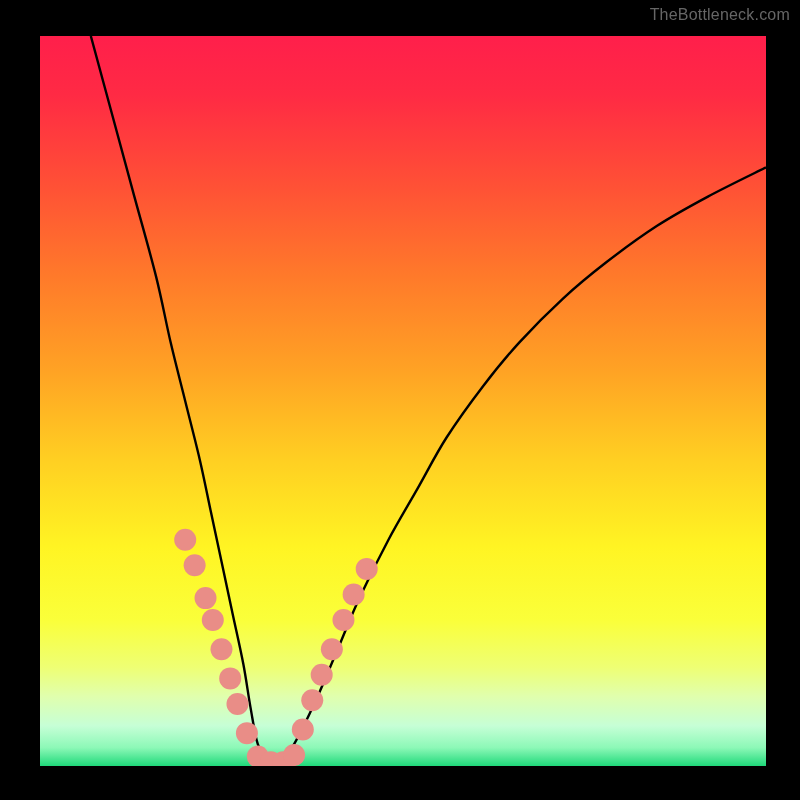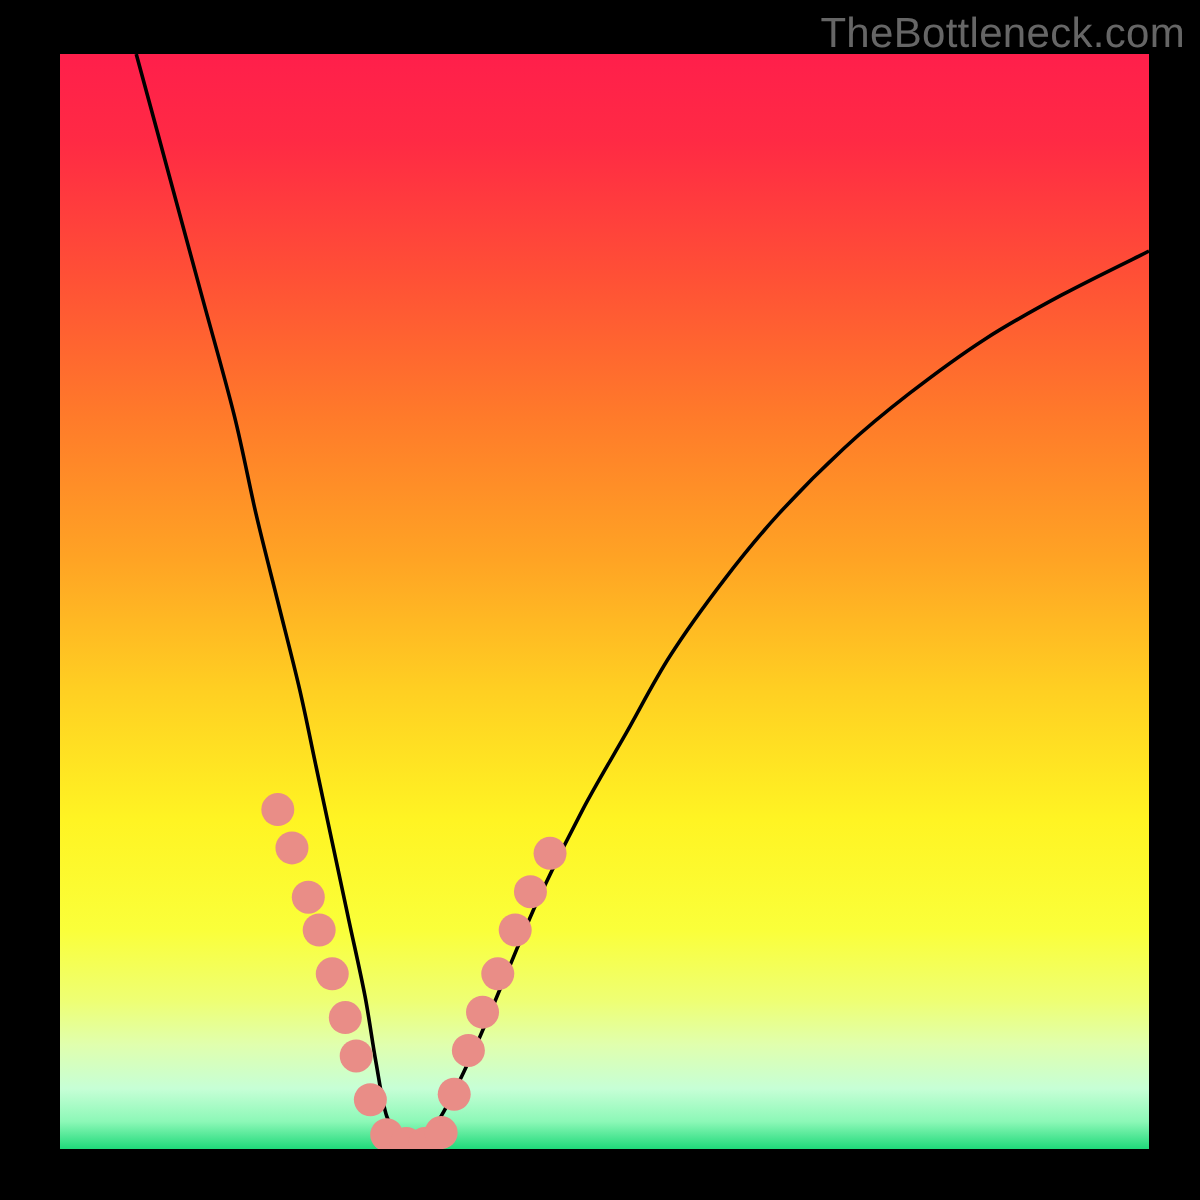--- a/index.html
+++ b/index.html
@@ -14,21 +14,21 @@
   .stage {
     position: relative;
     width: 800px;
     height: 800px;
   }
   .watermark {
     position: absolute;
     top: 6px;
     right: 10px;
     color: #666;
-    font-size: 28px;
+    font-size: 16px;
     font-weight: 400;
     letter-spacing: 0.2px;
     z-index: 20;
   }
   .frame {
     position: absolute;
     inset: 0;
   }
   svg {
     position: absolute;

